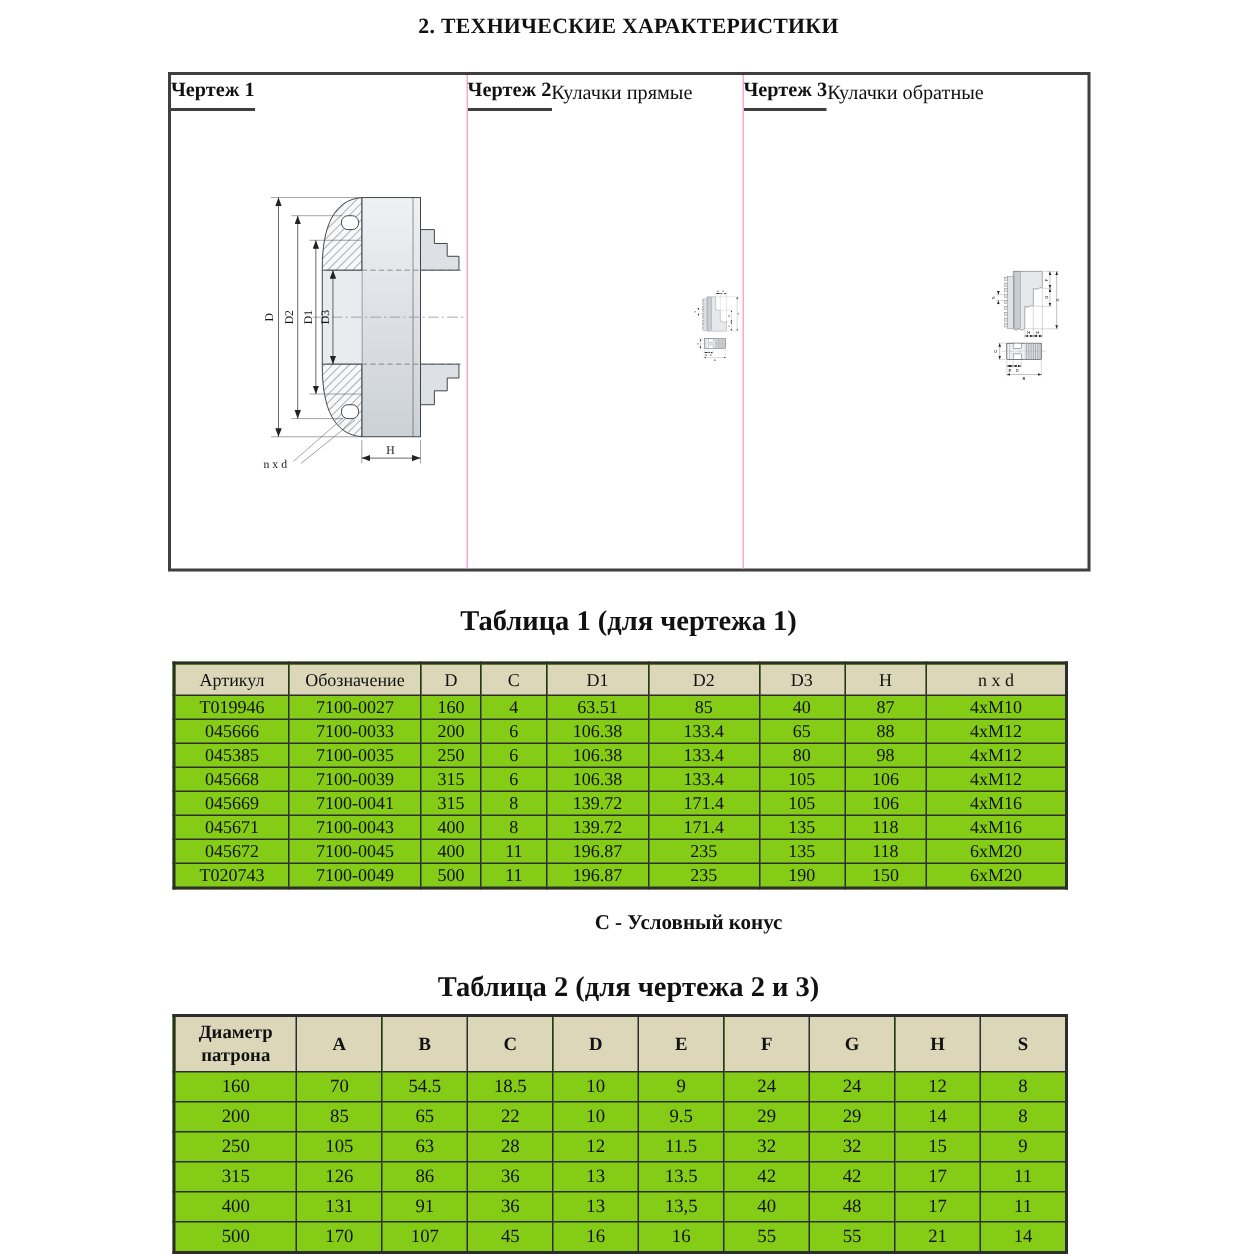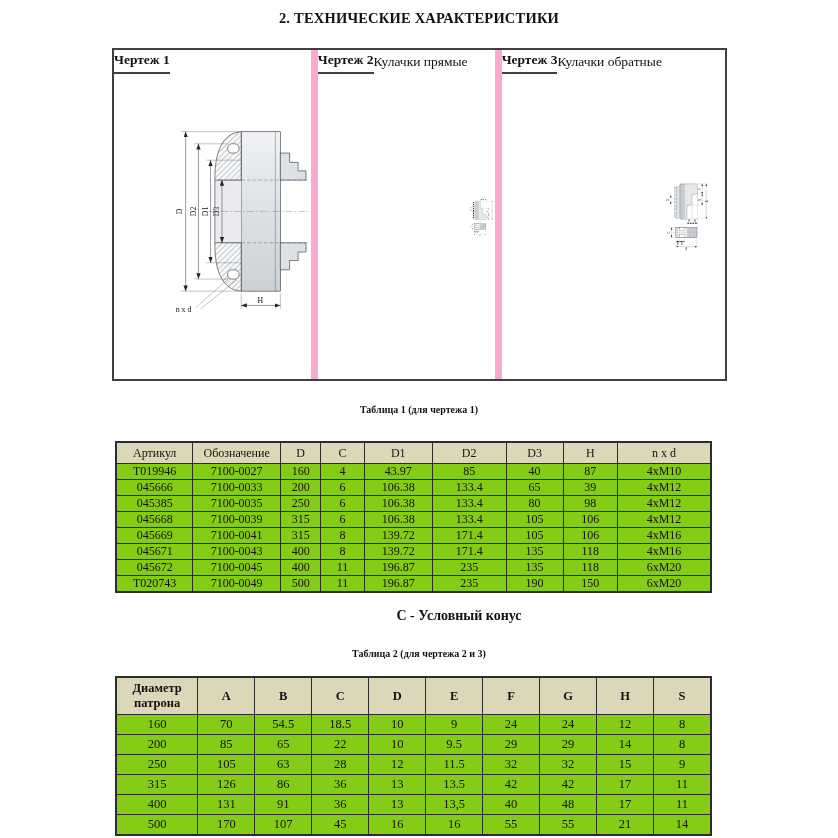--- a/index.html
+++ b/index.html
@@ -1,28 +1,28 @@
 <!DOCTYPE html>
 <html><head>
 <meta charset="utf-8">
 <style>
   html,body{margin:0;padding:0;background:#fff;}
   .page{position:relative;width:838px;height:838px;background:#fff;overflow:hidden;
         font-family:"Liberation Serif",serif;color:#111;}
   .centered{position:absolute;left:0;width:100%;text-align:center;}
   .title{top:10px;font-size:14.5px;font-weight:bold;letter-spacing:.2px;}
-  .cap{font-weight:bold;font-size:10px;}
+  .cap{font-weight:bold;font-size:19px;}
   #cap1{top:404px;}
   #note{top:608px;font-size:14px;padding-left:40px;}
   #cap2{top:648px;}
 
   .fig-box{position:absolute;left:112px;top:48px;width:615px;height:333px;
            border:2px solid #3f3f3f;display:flex;box-sizing:border-box;background:#fff;}
   .fig-col{height:100%;display:flex;box-sizing:border-box;min-width:0;}
-  .fig-col + .fig-col{border-left:7px solid #f9a8d4;}
+  .fig-col + .fig-col{border-left:1px solid #f9a8d4;}
   .fig-head{height:22px;line-height:20px;text-align:center;font-weight:bold;font-size:13.5px;
             border-bottom:2px solid #3f3f3f;flex:none;}
   .fig-sub{height:19px;padding-top:4px;text-align:center;font-size:13.5px;flex:none;}
   .fig-draw{flex:1;display:flex;align-items:center;justify-content:center;overflow:hidden;}
 
   svg text{font-family:"Liberation Sans",sans-serif;font-size:9.5px;fill:#15181b;}
   svg text.ser{font-family:"Liberation Serif",serif;font-size:11px;}
 
   table{position:absolute;border-collapse:collapse;table-layout:fixed;background:#84cc16;
         border:2px solid #2d2d2d;font-family:"Liberation Serif",serif;}
@@ -311,35 +311,35 @@
           <th style="width: 9%;">H</th>
           <th style="width: 16%;">n x d</th>
         </tr>
       </thead>
     <tbody>
         <tr>
           <td>T019946</td>
           <td>7100-0027</td>
           <td>160</td>
           <td>4</td>
-          <td>43.97</td>
+          <td>63.51</td>
           <td>85</td>
           <td>40</td>
           <td>87</td>
           <td>4xM10</td>
         </tr>
         <tr>
           <td>045666</td>
           <td>7100-0033</td>
           <td>200</td>
           <td>6</td>
           <td>106.38</td>
           <td>133.4</td>
           <td>65</td>
-          <td>39</td>
+          <td>88</td>
           <td>4xM12</td>
         </tr>
         <tr>
           <td>045385</td>
           <td>7100-0035</td>
           <td>250</td>
           <td>6</td>
           <td>106.38</td>
           <td>133.4</td>
           <td>80</td>

